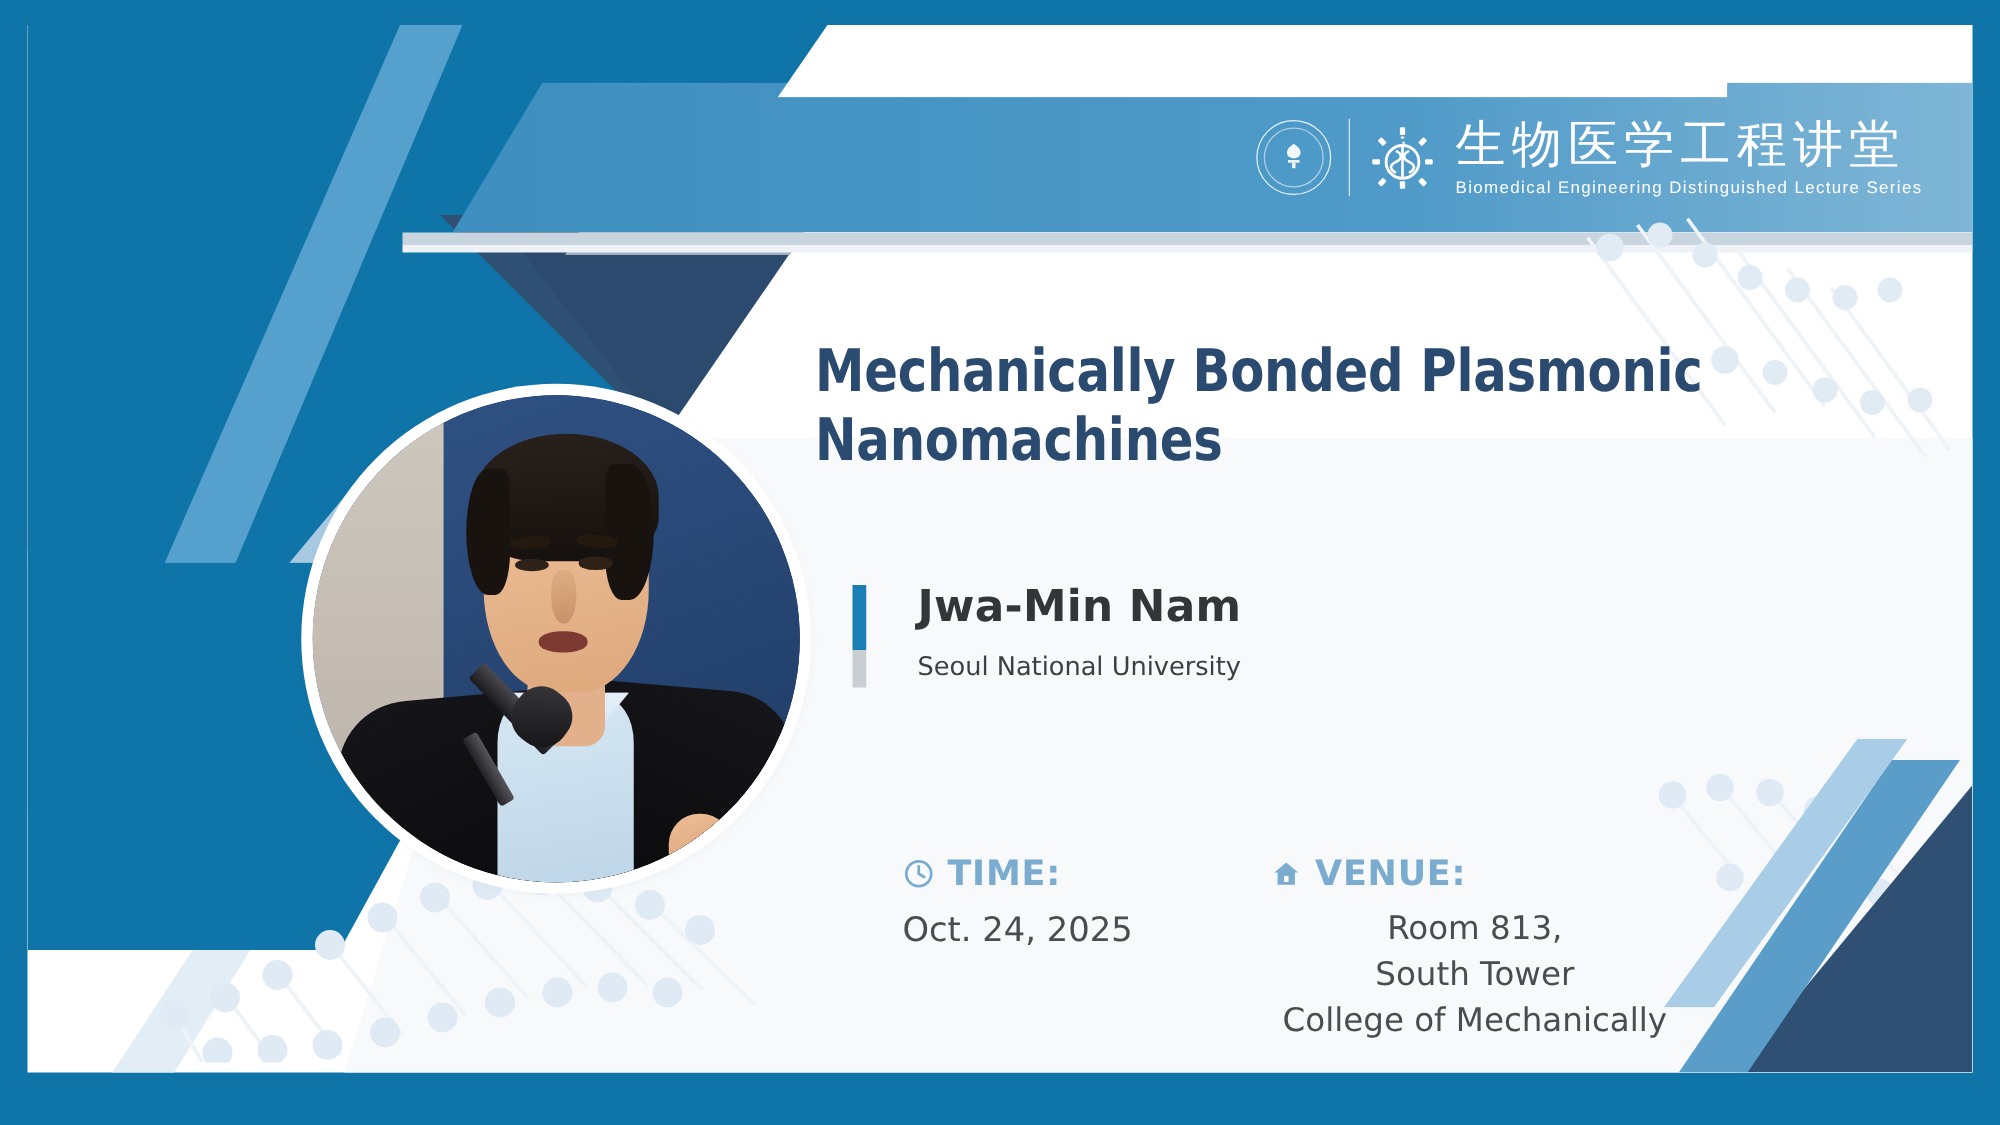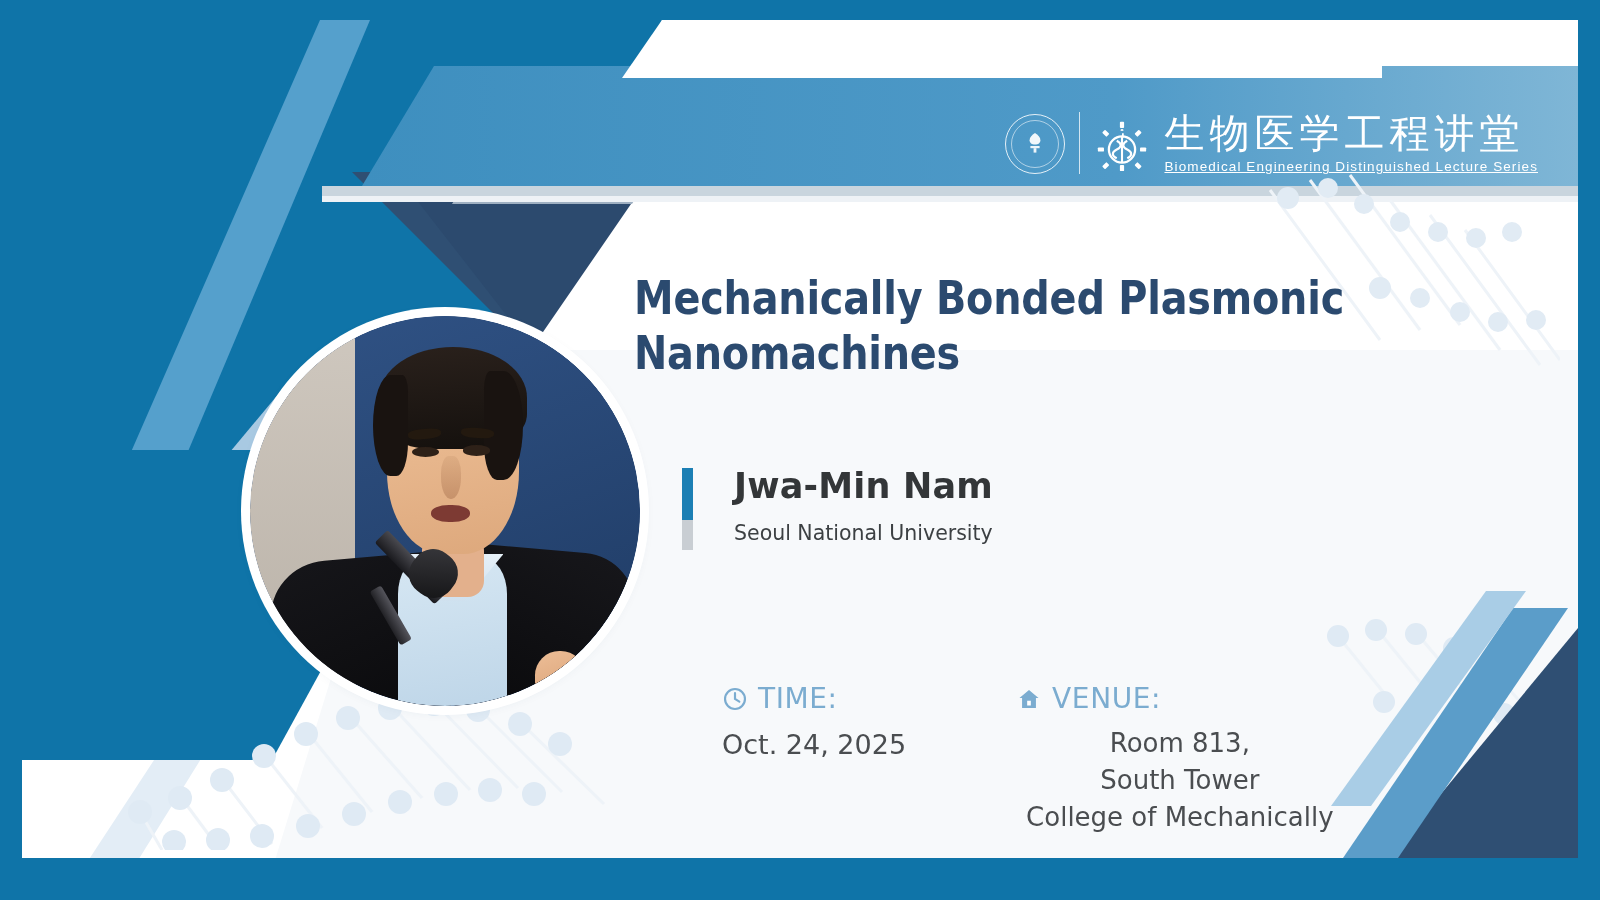--- a/index.html
+++ b/index.html
@@ -41,31 +41,31 @@
   .g-whitewash{left:250px;top:330px;width:1310px;height:520px;background:#f7f9fb;
     clip-path:polygon(160px 0,1310px 0,1310px 520px,0 520px);}
 
   
   .hdr-band{position:absolute;left:340px;top:46px;right:0;height:120px;
     background:linear-gradient(90deg,#3e8fbf 0%,#4f9ac8 62%,#7fb6d6 100%);}
   .hdr-band-clip{clip-path:polygon(72px 0,100% 0,100% 100%,0 100%);}
   .hdr-gray{position:absolute;left:300px;top:166px;right:0;height:10px;background:#c9d5de;}
   .hdr-gray2{position:absolute;left:300px;top:176px;right:0;height:6px;background:#eef2f6;}
 
-  .logos{position:absolute;right:40px;top:58px;display:flex;align-items:flex-end;gap:14px;height:96px;}
+  .logos{position:absolute;right:40px;top:58px;display:flex;align-items:center;gap:14px;height:96px;}
   .seal{width:58px;height:58px;border-radius:50%;border:1.6px solid rgba(255,255,255,.85);
     display:flex;align-items:center;justify-content:center;position:relative;}
   .seal::before{content:"";position:absolute;left:5px;top:5px;right:5px;bottom:5px;
     border-radius:50%;border:1px solid rgba(255,255,255,.55);}
   .divider{width:1.6px;height:62px;background:rgba(255,255,255,.75);}
   .gear-logo{width:56px;height:56px;}
   .zh-title{font-family:"DejaVu Sans",sans-serif;font-size:40px;letter-spacing:5px;
     color:#ffffff;line-height:1;font-weight:400;}
   .en-title{font-size:13.5px;letter-spacing:1.1px;color:#ffffff;margin-top:6px;
-    font-family:"Liberation Sans",sans-serif;white-space:nowrap;text-decoration:underline;}
+    font-family:"Liberation Sans",sans-serif;white-space:nowrap;}
 
   
   .dna{position:absolute;pointer-events:none;opacity:1;}
   .dna-tr{right:18px;top:150px;width:300px;height:360px;}
   .dna-bl{left:100px;bottom:8px;width:620px;height:250px;}
   .dna-br{right:20px;bottom:40px;width:240px;height:200px;}
 
   
   .br-chev{position:absolute;pointer-events:none;}
   .brc1{right:0;bottom:0;width:250px;height:230px;background:#2f4f73;
@@ -112,38 +112,38 @@
   .ph-mic-h{position:absolute;left:41%;top:60%;width:12%;height:12%;
     background:linear-gradient(145deg,#3a3a3e,#121214);border-radius:45%;transform:rotate(38deg);}
   .ph-mic-s{position:absolute;left:27%;top:70%;width:22%;height:4.6%;
     background:linear-gradient(180deg,#4a4a50,#1a1a1e);transform:rotate(46deg);transform-origin:right center;border-radius:3px;}
   .ph-mic-s2{position:absolute;left:24%;top:82%;width:16%;height:3.4%;
     background:linear-gradient(180deg,#55555c,#222226);transform:rotate(60deg);transform-origin:right center;border-radius:3px;}
   .ph-hand{position:absolute;right:14%;top:86%;width:13%;height:13%;
     background:linear-gradient(160deg,#edbe97,#d79e73);border-radius:48% 48% 40% 40%;}
 
   
-  .content{position:absolute;left:612px;top:250px;width:880px;}
+  .content{position:absolute;left:630px;top:250px;width:880px;}
   .talk-title{font-family:"DejaVu Sans Condensed","Liberation Sans Narrow","Liberation Sans",sans-serif;
     font-weight:bold;font-size:47px;line-height:1.17;color:#2b4a6f;letter-spacing:-.2px;
     transform:scaleX(.94);transform-origin:left top;margin:0;}
 
   .speaker-row{position:absolute;left:660px;top:448px;display:flex;align-items:stretch;gap:17px;}
   .accent{width:11px;display:flex;flex-direction:column;margin-right:24px;}
   .accent-top{flex:0 0 52px;background:#1c7fb4;}
   .accent-bot{flex:1;background:#c9ced3;}
   .sp-name{font-family:"DejaVu Sans","Liberation Sans",sans-serif;font-weight:bold;
     font-size:35px;color:#333638;line-height:1.05;margin:0 0 12px 0;letter-spacing:.2px;}
   .sp-aff{font-family:"DejaVu Sans","Liberation Sans",sans-serif;font-size:20.5px;
     color:#3c4043;line-height:1.62;}
 
   .meta{position:absolute;left:700px;top:662px;display:flex;gap:110px;}
   .meta-col{display:flex;flex-direction:column;}
   .meta-head{display:flex;align-items:center;gap:10px;margin-bottom:10px;}
-  .meta-label{font-family:"DejaVu Sans","Liberation Sans",sans-serif;font-weight:normal;
+  .meta-label{font-family:"DejaVu Sans","Liberation Sans",sans-serif;font-weight:bold;
     font-size:28px;color:#7bacd0;letter-spacing:.6px;}
   .meta-line{font-family:"DejaVu Sans","Liberation Sans",sans-serif;font-size:27px;
     color:#4a4d50;line-height:1.45;}
   .meta-line.gap{}
   .meta-col.venue .meta-line{font-size:26px;line-height:1.42;padding-left:10px;text-align:center;}
   .icon-sm{width:26px;height:26px;display:block;}
 </style>
 </head>
 <body>
 

